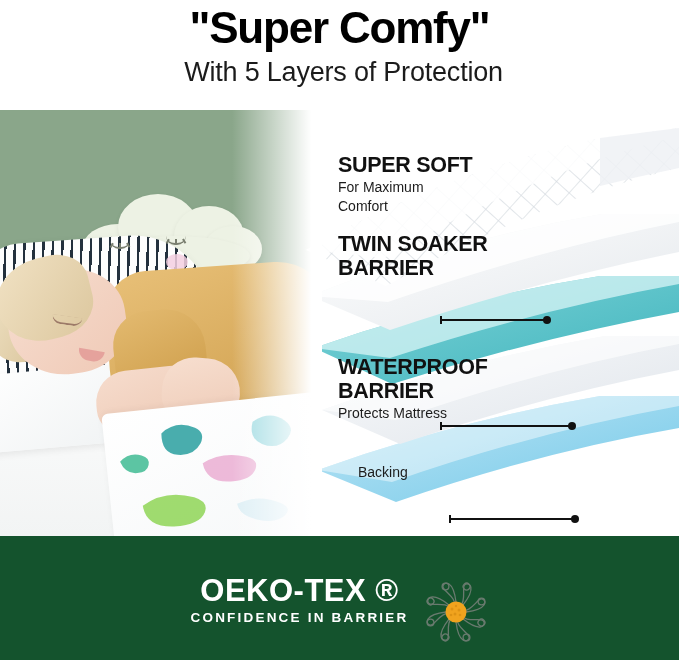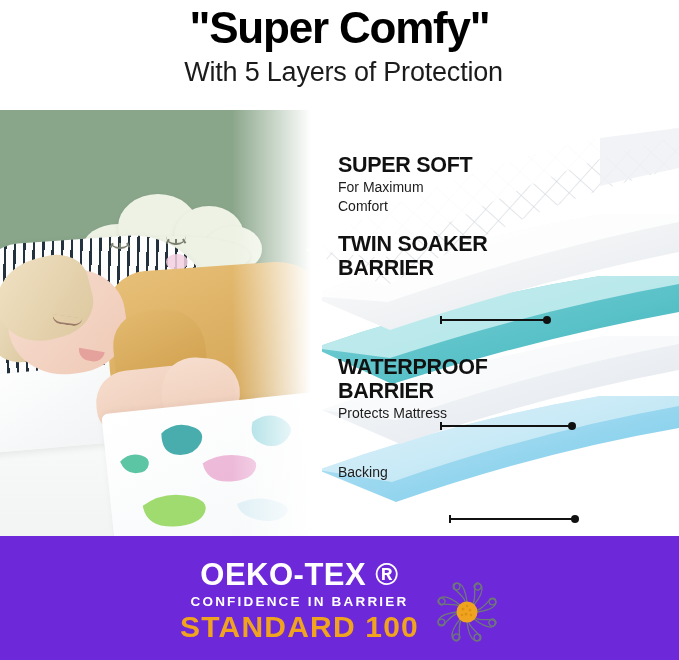--- a/index.html
+++ b/index.html
@@ -103,21 +103,21 @@
   .feat p { font-size:14px; font-weight:400; line-height:1.32; color:#1c1c1c; margin-top:1px; }
 
   
   .lead { position:absolute; height:2px; background:#111; z-index:21; }
   .lead::before { content:""; position:absolute; left:-1px; top:-3px; width:2px; height:8px; background:#111; }
   .lead::after { content:""; position:absolute; right:-3px; top:-3px; width:8px; height:8px;
                  background:#111; border-radius:50%; }
 
   
   #footer { position:absolute; left:0; top:536px; width:679px; height:124px;
-            background:#6d28d9; display:flex; align-items:center; justify-content:center; }
+            background:#14532d; display:flex; align-items:center; justify-content:center; }
   #badge { display:flex; align-items:center; gap:16px; transform:translateY(2px); }
   .badge-txt { text-align:center; }
   #oeko { font-size:31px; font-weight:700; color:#fff; letter-spacing:0.5px; line-height:1;
           white-space:nowrap; }
   #confidence { font-size:13.5px; font-weight:700; color:#fff; letter-spacing:2.2px;
                 margin-top:4px; white-space:nowrap; }
   #standard { font-size:30px; font-weight:700; color:#f0a31e; letter-spacing:1.2px;
               margin-top:3px; line-height:1; white-space:nowrap; }
   #medallion { width:64px; height:64px; position:relative; transform:translateY(12px); }
 </style>
@@ -255,31 +255,30 @@
       <h3>BARRIER</h3>
     </div>
 
     <div class="feat" style="top:245px;">
       <h3>WATERPROOF</h3>
       <h3>BARRIER</h3>
       <p><span>Protects Mattress</span></p>
     </div>
 
     <div class="feat" style="top:347px;">
-      <p style="margin-top:6px;"><span>Backing</span></p>
+      <p style="margin-top:6px;margin-left:20px;"><span>Backing</span></p>
     </div>
   </div>
 </div>
 
 <div id="footer">
   <div id="badge">
     <div class="badge-txt">
       <div id="oeko">OEKO-TEX ®</div>
       <div id="confidence">CONFIDENCE IN BARRIER</div>
-      <div id="standard">STANDARD 100</div>
     </div>
     <svg id="medallion" viewBox="0 0 64 64">
       <g fill="none" stroke="#6f7d73" stroke-width="1.3" opacity=".95">
         <g id="petal">
           <path d="M32 30 C32 18 24 14 20 9 C17 5.5 21 1.5 25 4 C29 6.5 31 14 32 22"></path>
           <circle cx="21.5" cy="6.5" r="3.4"></circle>
         </g>
         <use href="#petal" transform="rotate(45 32 32)"></use>
         <use href="#petal" transform="rotate(90 32 32)"></use>
         <use href="#petal" transform="rotate(135 32 32)"></use>

